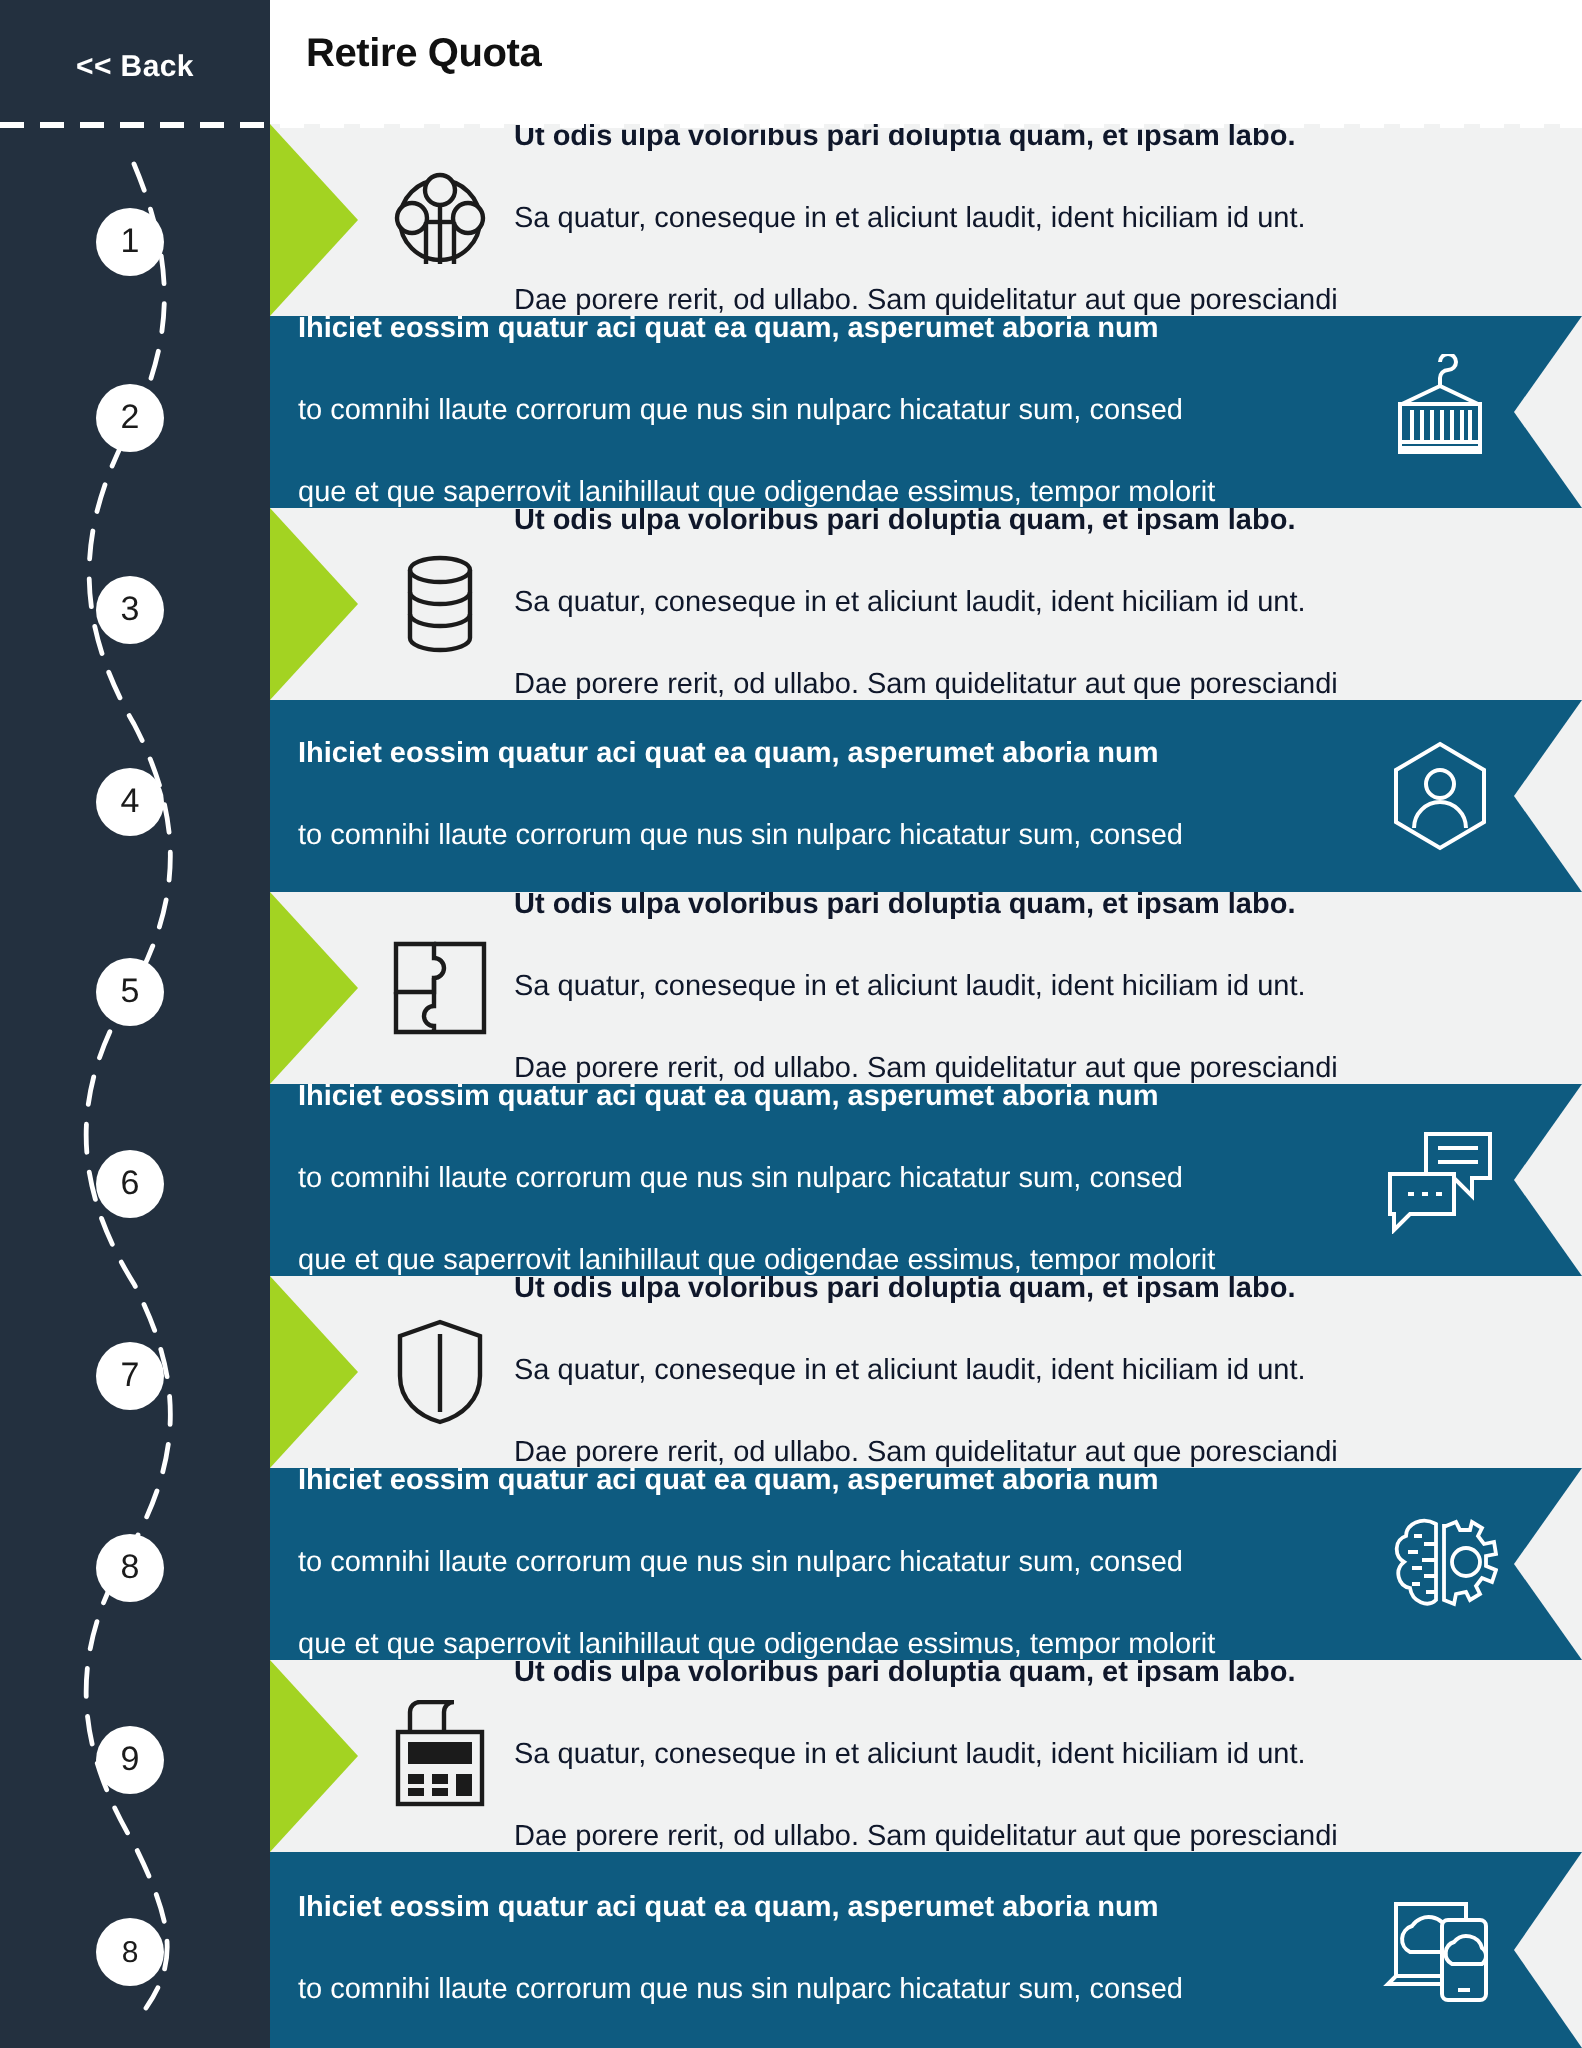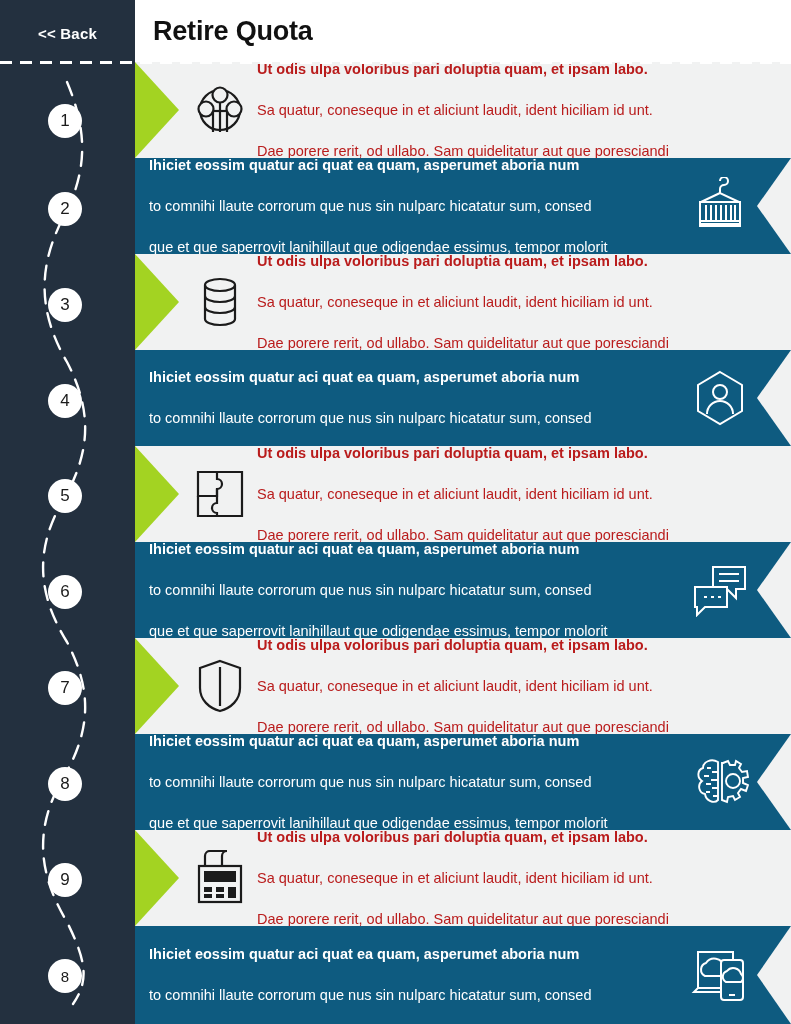--- a/index.html
+++ b/index.html
@@ -37,21 +37,21 @@
   }
   .badge.wide { font-size: 15px; }
 
   
   #header {
     position: absolute; left: 135px; top: 0;
     width: 656px; height: 62px; background: #ffffff;
   }
   #page-title {
     position: absolute; left: 18px; top: 16px;
-    font-size: 27px; font-weight: bold; color: #111111;
+    font-size: 20px; font-weight: bold; color: #111111;
     letter-spacing: -.2px;
   }
   #dashed-divider {
     position: absolute; left: 0; top: 61px; width: 791px; height: 3px;
     background-image: repeating-linear-gradient(to right,
       #ffffff 0px, #ffffff 12px, transparent 12px, transparent 20px);
     z-index: 9;
   }
 
   
@@ -78,21 +78,21 @@
   }
   .light .row-icon { left: 56px; top: 50%; transform: translateY(-50%); width: 58px; height: 58px; }
   .dark  .row-icon { right: 42px; top: 50%; transform: translateY(-50%); width: 58px; height: 58px; }
 
   .row-text { position: absolute; top: 50%; transform: translateY(-50%); }
   .light .row-text { left: 122px; right: 24px; }
   .dark  .row-text { left: 14px; right: 110px; }
 
   .row-title { font-size: 14.5px; font-weight: bold; line-height: 21px; }
   .row-line  { font-size: 14.5px; font-weight: normal; line-height: 21px; margin-top: 20px; }
-  .light .row-title, .light .row-line { color: #b91c1c; }
+  .light .row-title, .light .row-line { color: #0f172a; }
   .dark  .row-title, .dark  .row-line { color: #ffffff; }
 
   svg { display: block; }
 </style>
 </head>
 <body>
 
 <div id="app">
 
   <div id="sidebar">

